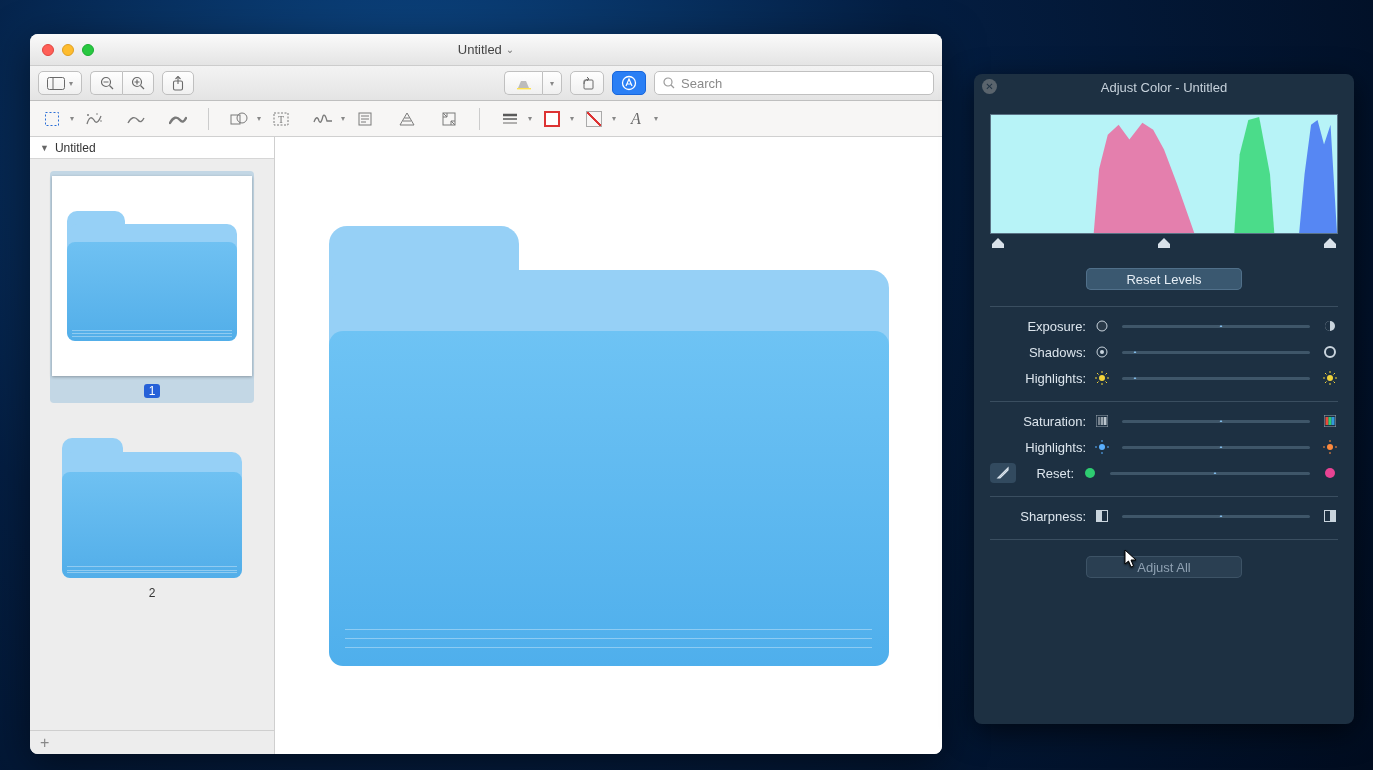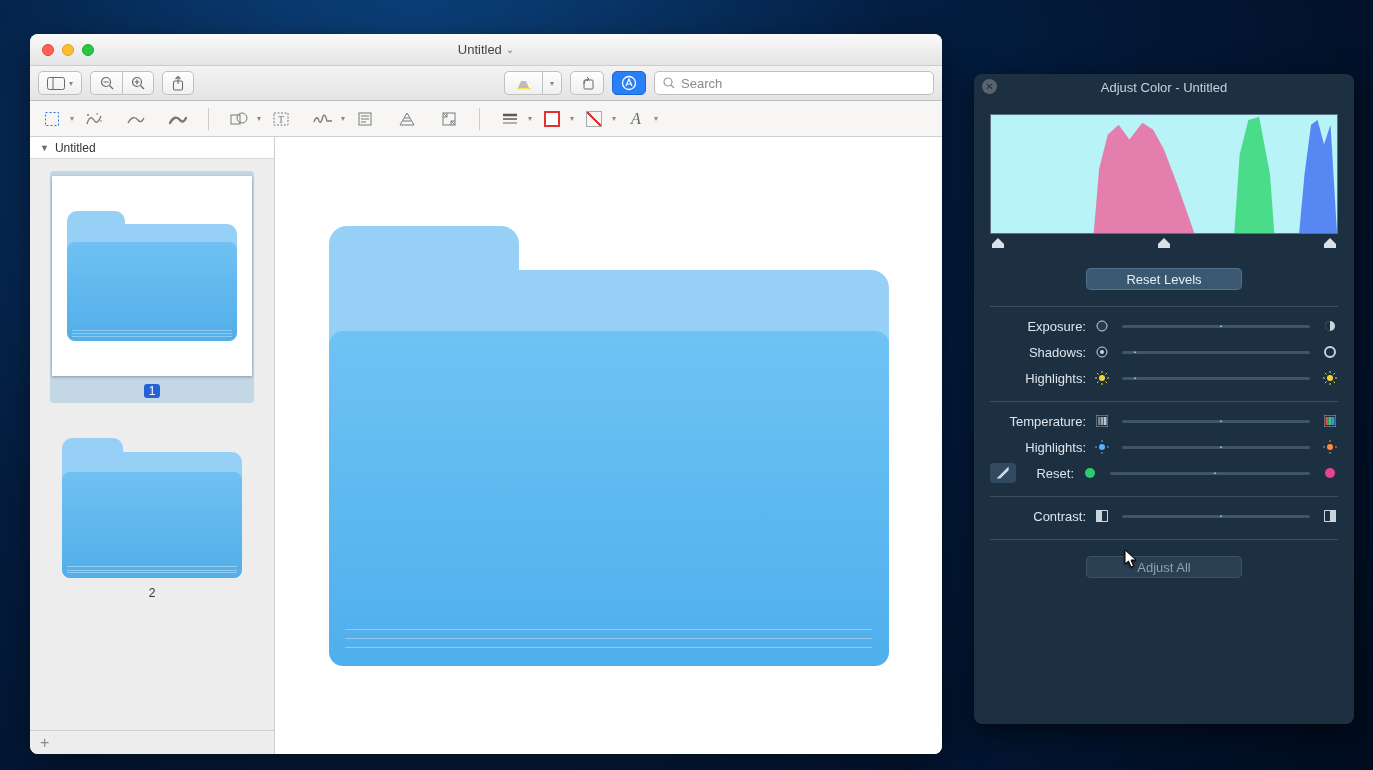--- a/index.html
+++ b/index.html
@@ -544,21 +544,21 @@
               <line x1="2" y1="2" x2="3.5" y2="3.5"></line>
               <line x1="10.5" y1="10.5" x2="12" y2="12"></line>
               <line x1="12" y1="2" x2="10.5" y2="3.5"></line>
               <line x1="3.5" y1="10.5" x2="2" y2="12"></line>
             </g>
           </svg>
         </div>
       </div>
     <div class="hr" style="margin-top:10px"></div>
     <div class="slider-row">
-        <div class="lbl">Temperature:</div>
+        <div class="lbl">Saturation:</div>
         <div class="ico">
           <svg width="12" height="12">
             <rect x="0" y="0" width="12" height="12" fill="none" stroke="#9aa6b0"></rect>
             <rect x="2" y="2" width="2.5" height="8" fill="#7a8590"></rect>
             <rect x="5" y="2" width="2.5" height="8" fill="#9aa6b0"></rect>
             <rect x="8" y="2" width="2.5" height="8" fill="#bcc6ce"></rect>
           </svg>
         </div>
         <div class="track">
           <div class="thumb" style="left:50%">
@@ -628,21 +628,21 @@
           </div>
         </div>
         <div class="ico">
           <svg width="12" height="12">
             <circle cx="6" cy="6" r="5" fill="#e84393"></circle>
           </svg>
         </div>
       </div>
     <div class="hr" style="margin-top:10px"></div>
     <div class="slider-row">
-        <div class="lbl">Contrast:</div>
+        <div class="lbl">Sharpness:</div>
         <div class="ico">
           <svg width="12" height="12">
             <rect x="0.5" y="0.5" width="11" height="11" fill="none" stroke="#c9d4dd"></rect>
             <rect x="0.5" y="0.5" width="5.5" height="11" fill="#c9d4dd"></rect>
           </svg>
         </div>
         <div class="track">
           <div class="thumb" style="left:50%">
             <svg viewBox="0 0 14 12">
               <path d="M7 0 L14 7 L14 12 L0 12 L0 7 Z" fill="#7fb9e6"></path>

